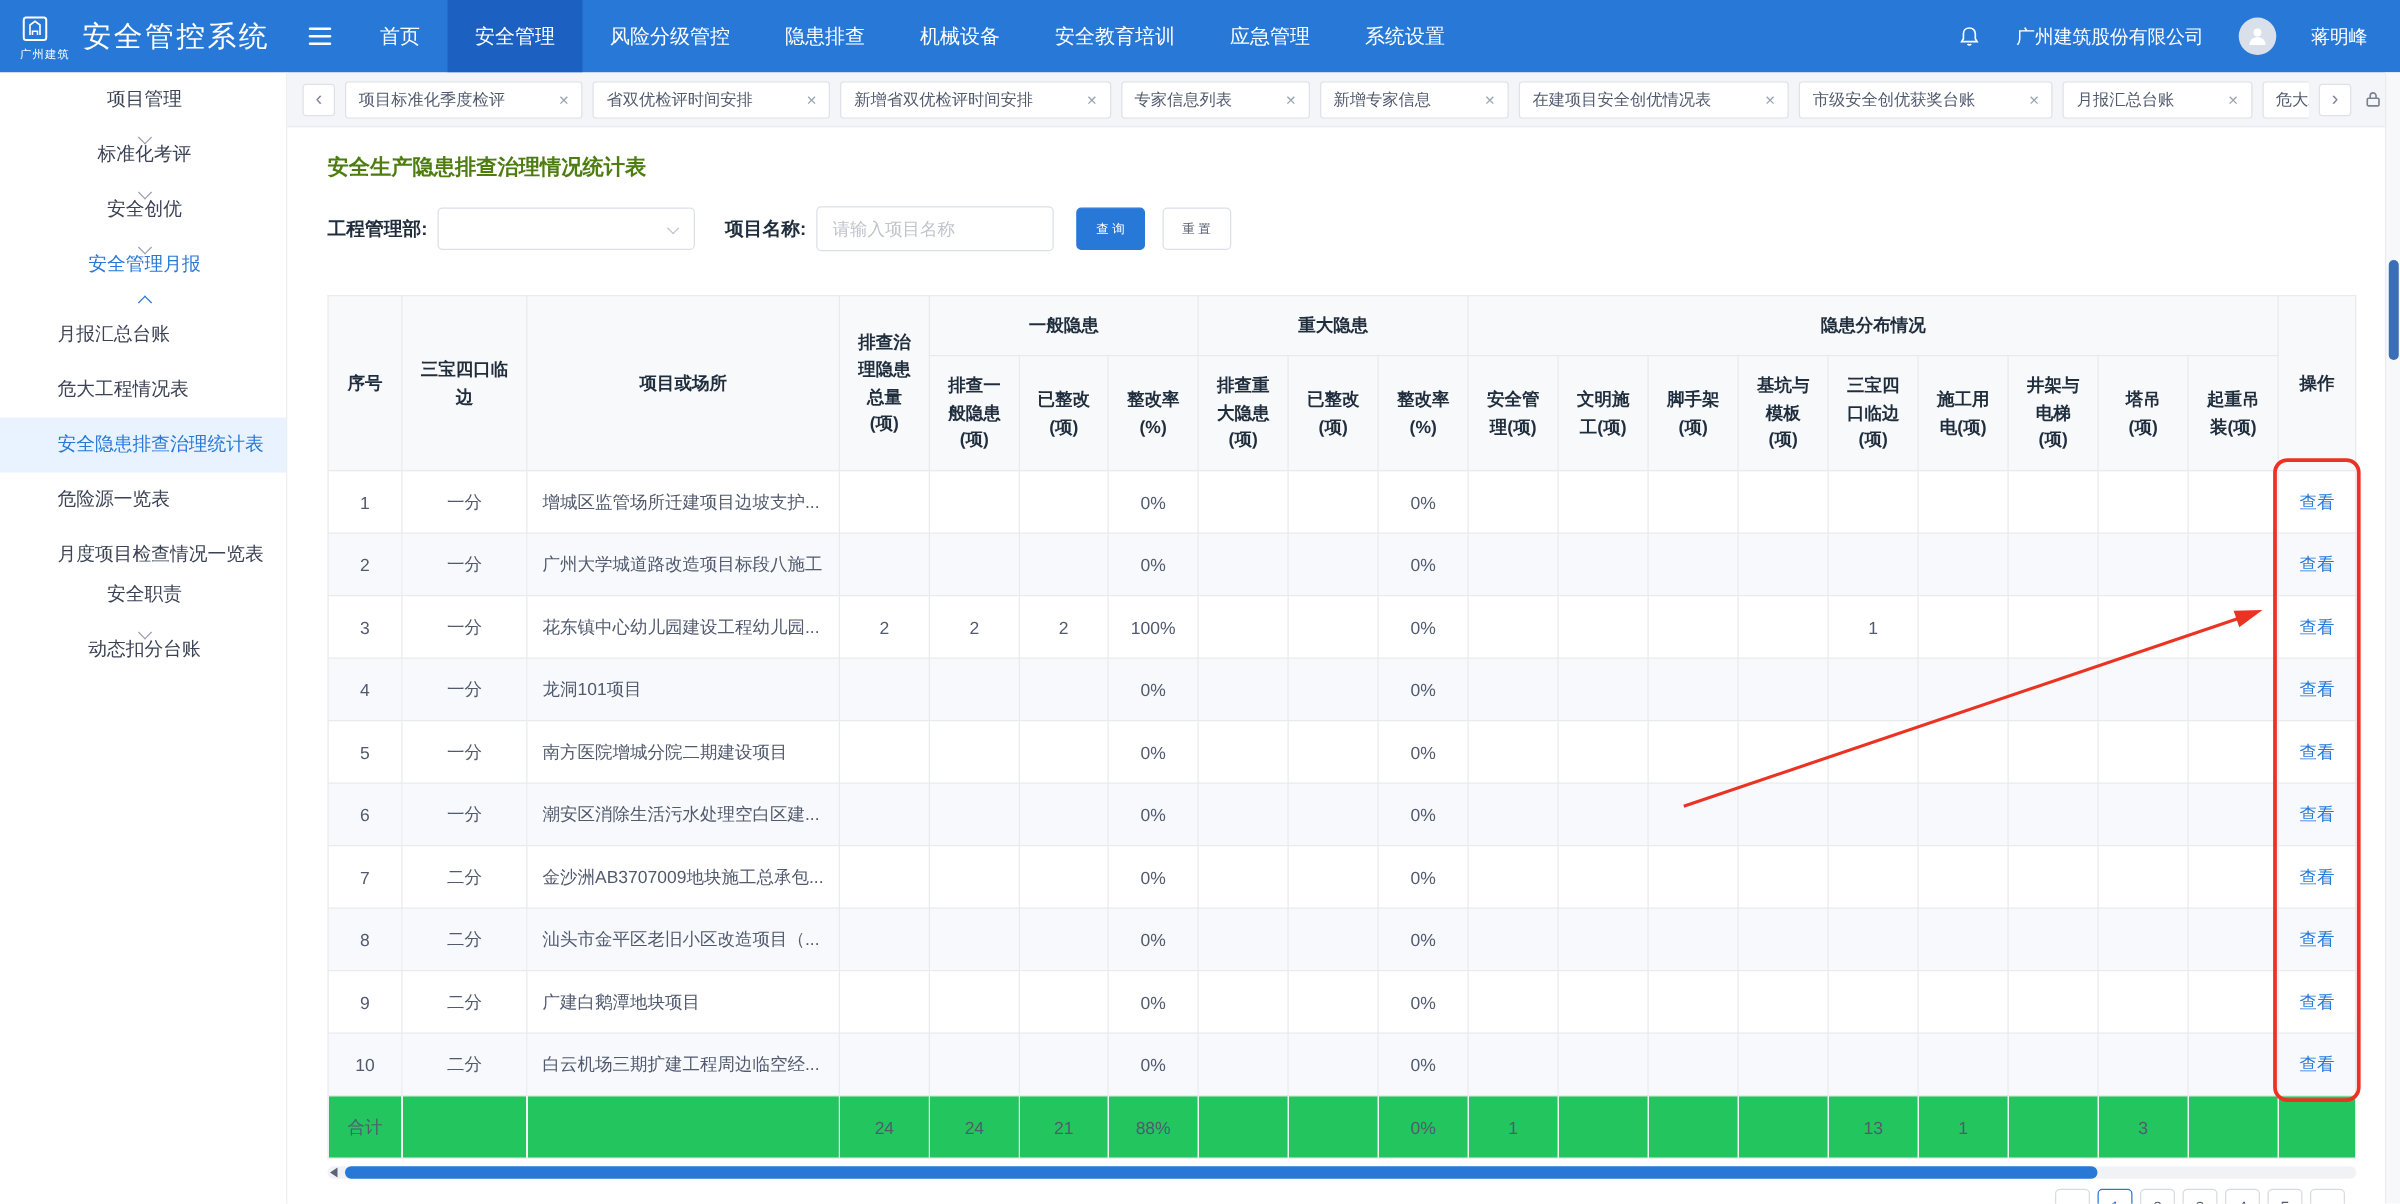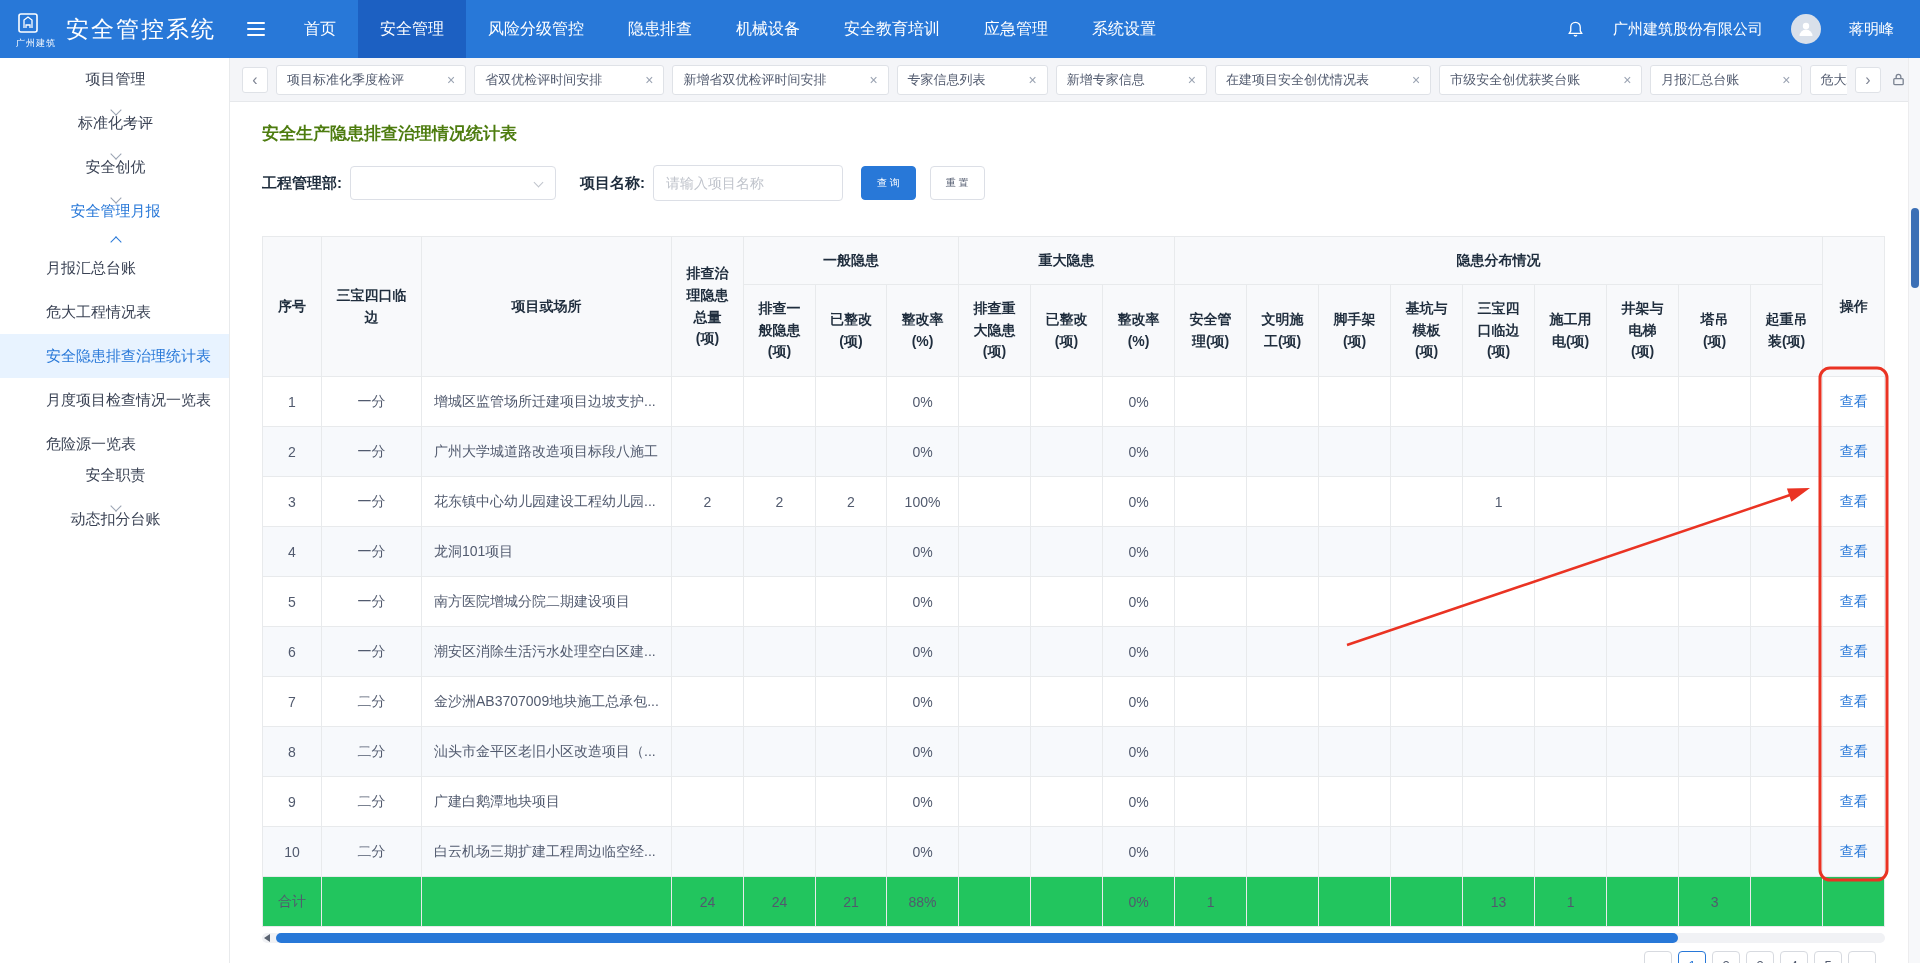--- a/index.html
+++ b/index.html
@@ -166,22 +166,22 @@
     </div>
       <div>
       <div class="menu-item expanded">
         <span class="menu-label">安全管理月报</span>
         <span class="chev show up"></span>
       </div>
       <div class="submenu open">
         <div class="submenu-item">月报汇总台账</div>
           <div class="submenu-item">危大工程情况表</div>
           <div class="submenu-item active">安全隐患排查治理统计表</div>
+          <div class="submenu-item">危险源一览表</div>
           <div class="submenu-item">月度项目检查情况一览表</div>
-          <div class="submenu-item">危险源一览表</div>
       </div>
     </div>
       <div>
       <div class="menu-item">
         <span class="menu-label">安全职责</span>
         <span class="chev show"></span>
       </div>
 
     </div>
       <div>

